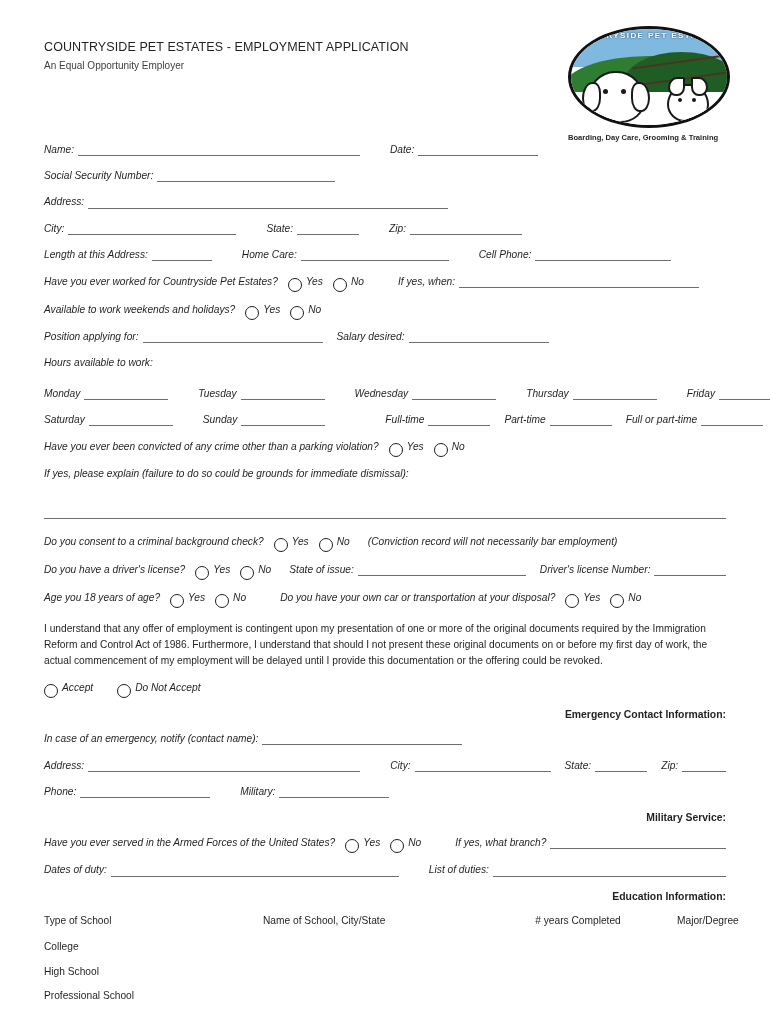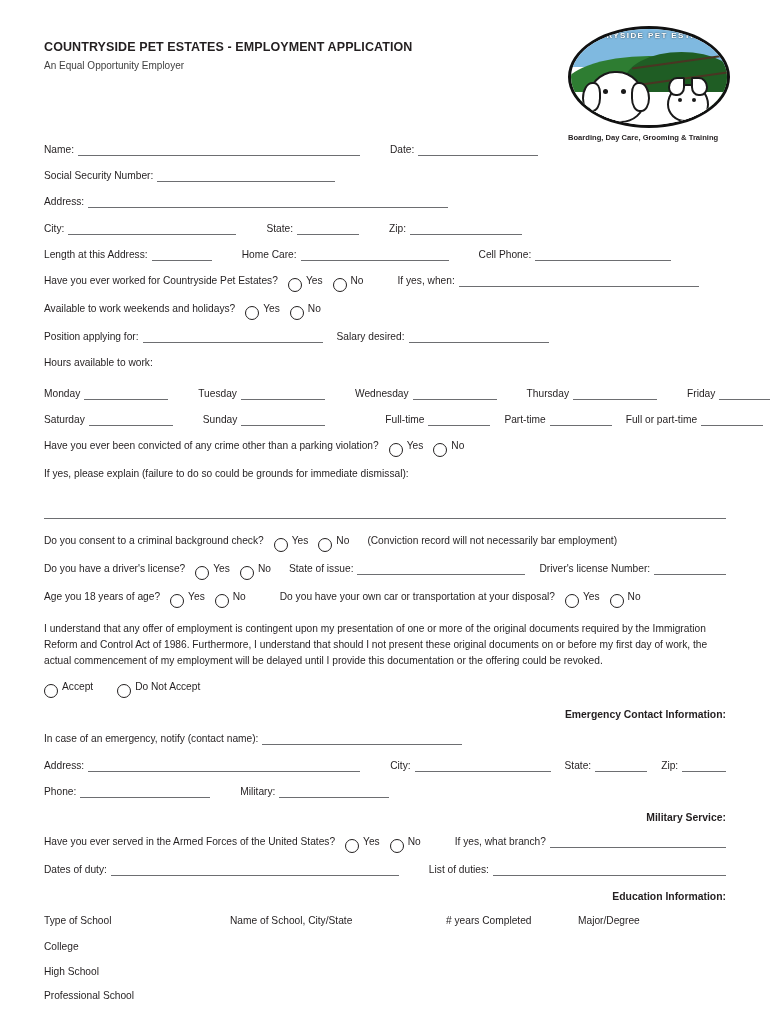--- a/index.html
+++ b/index.html
@@ -23,21 +23,21 @@
     overflow: hidden;
   }
 
   
   .header {
     position: relative;
     height: 100px;
   }
   .form-title {
     font-size: 12.5px;
-    font-weight: bold;
+    font-weight: normal;
     letter-spacing: .1px;
     color: #231f20;
     margin: 0 0 6px 0;
   }
   .form-subtitle {
     font-size: 10px;
     color: #3f3f3f;
     margin: 0;
   }
 
@@ -185,23 +185,24 @@
   }
 
   
   .form-body {
     margin-top: 4px;
     font-size: 10.2px;
     line-height: 1.2;
   }
   .row {
     display: flex;
-    align-items: flex-start;
+    align-items: center;
     margin-bottom: 14px;
     white-space: nowrap;
+    font-style: italic;
   }
   .row.tight { margin-bottom: 12px; }
   .lbl {
     color: #231f20;
     padding-right: 4px;
   }
   .line {
     border-bottom: 1px solid #6d6e71;
     height: 11px;
     flex: 0 0 auto;
@@ -241,29 +242,30 @@
     height: 14px;
     width: 100%;
     margin-bottom: 14px;
   }
 
   
   .edu-head {
     display: flex;
     margin-bottom: 14px;
     font-size: 10.2px;
+    gap: 33px;
   }
   .edu-row {
     display: flex;
     align-items: flex-end;
     margin-bottom: 12px;
   }
   .c1 { width: 186px; flex: 0 0 186px; }
   .c2 { width: 216px; flex: 0 0 216px; }
-  .c3 { width: 132px; flex: 0 0 132px; }
+  .c3 { width: 132px; flex: 0 0 132px; text-align: center; }
   .c4 { width: 148px; flex: 0 0 148px; }
   .edu-row .c2 .line,
   .edu-row .c3 .line,
   .edu-row .c4 .line { width: 100%; }
   .edu-row .c2 { padding-right: 20px; box-sizing: border-box; }
   .edu-row .c3 { padding-right: 22px; box-sizing: border-box; }
 </style>
 </head>
 <body>
 

